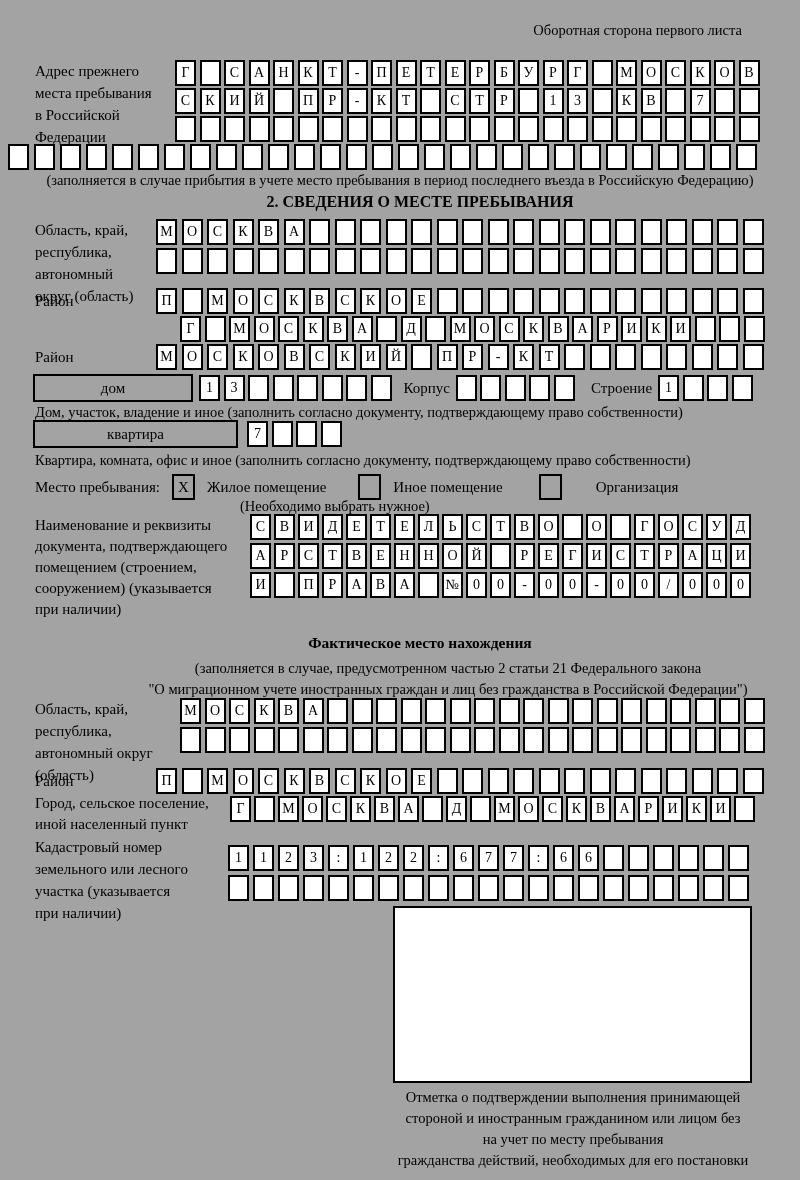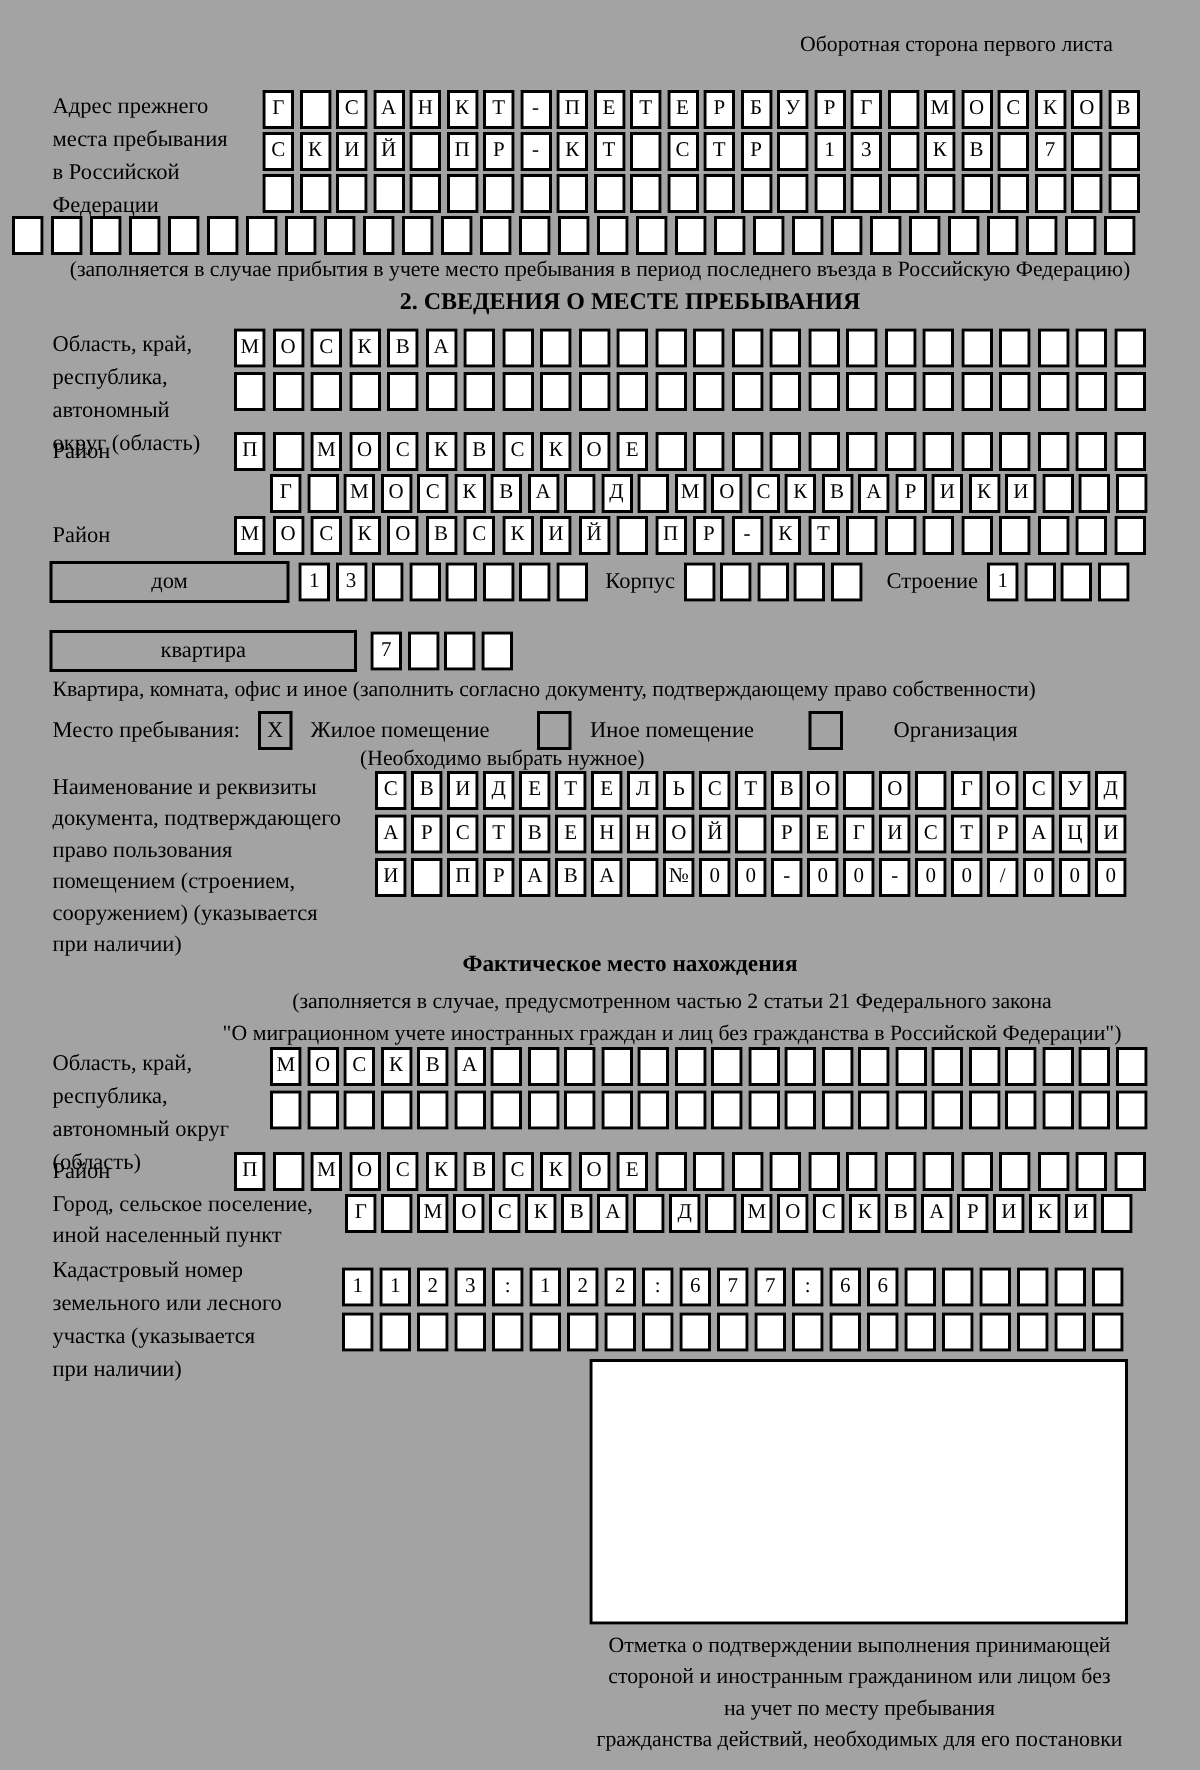--- a/index.html
+++ b/index.html
@@ -323,20 +323,21 @@
         <div class="cell"></div>
       </div>
     <div class="inline-word" style="margin-left:10px;">Строение</div>
     <div class="crow gA" style="position:static;">
         <div class="cell">1</div>
         <div class="cell"></div>
         <div class="cell"></div>
         <div class="cell"></div>
       </div>
   </div>
+  <div class="abs note" style="left:35px;top:404px;">Дом, участок, владение и иное (заполнить согласно документу, подтверждающему право собственности)</div>
 
   <div class="mixrow" style="left:33px;top:420px;gap:9px;">
     <div class="wide-box" style="width:205px;">квартира</div>
     <div class="crow gA" style="position:static;">
         <div class="cell">7</div>
         <div class="cell"></div>
         <div class="cell"></div>
         <div class="cell"></div>
       </div>
   </div>
@@ -349,21 +350,20 @@
     <div class="checkbox" style="margin-left:20px;"></div>
     <div class="stay-label">Иное помещение</div>
     <div class="checkbox" style="margin-left:24px;"></div>
     <div class="stay-label" style="margin-left:22px;">Организация</div>
   </div>
   <div class="abs note" style="left:240px;top:498px;">(Необходимо выбрать нужное)</div>
 
   <div class="abs lbl-tight" style="left:35px;top:515px;width:215px;">
       <div>Наименование и реквизиты</div>
       <div>документа, подтверждающего</div>
-      <div>право пользования</div>
       <div>помещением (строением,</div>
       <div>сооружением) (указывается</div>
       <div>при наличии)</div>
     </div>
   <div class="crow gC" style="left:250px;top:514px;">
       <div class="cell">С</div>
       <div class="cell">В</div>
       <div class="cell">И</div>
       <div class="cell">Д</div>
       <div class="cell">Е</div>

